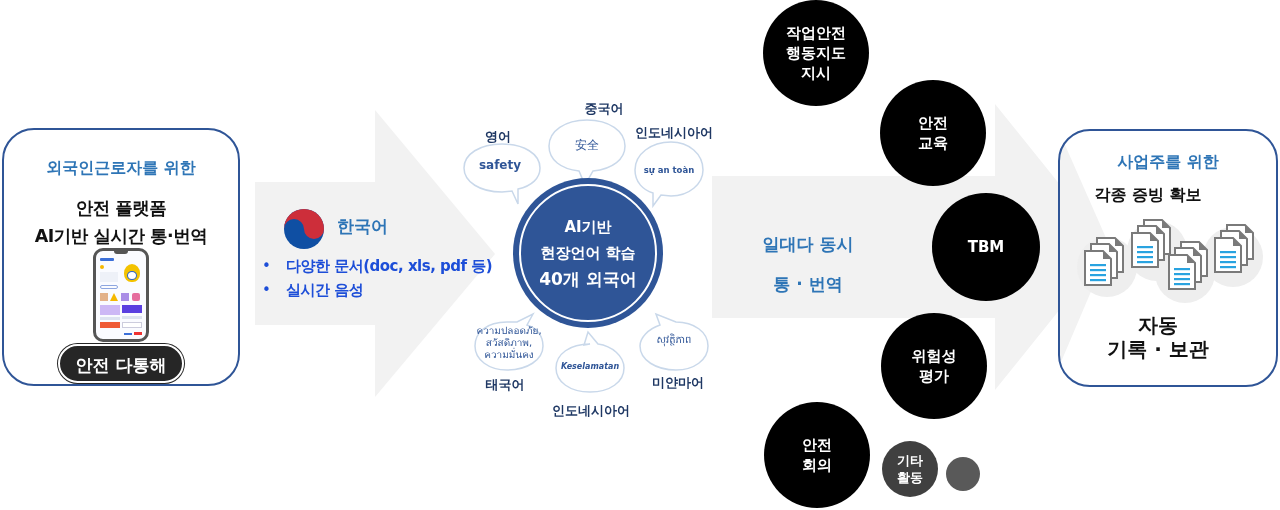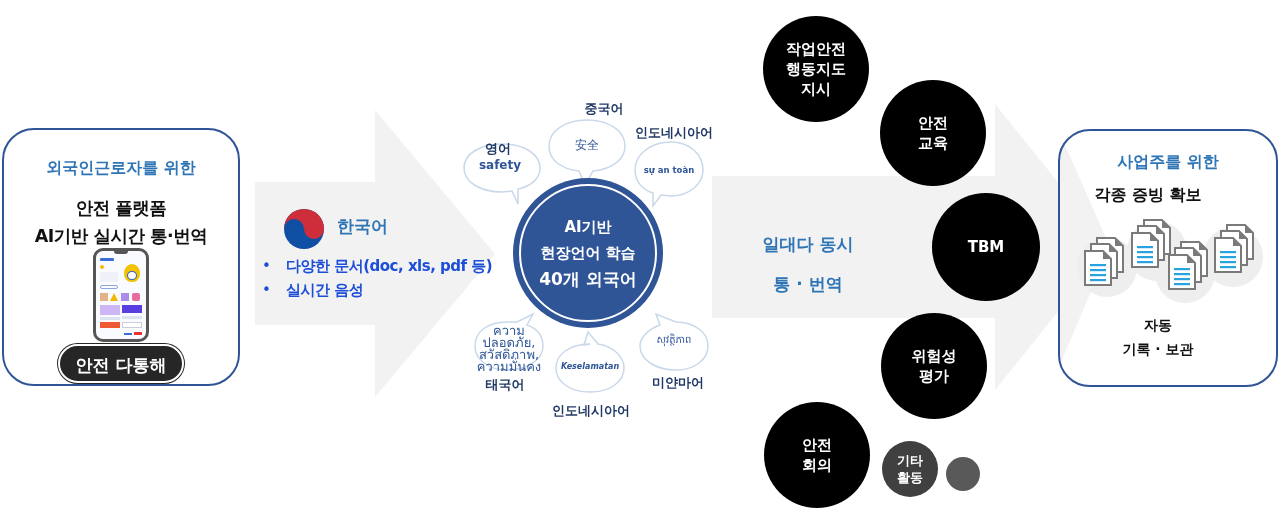--- a/index.html
+++ b/index.html
@@ -82,21 +82,21 @@
     position: absolute; border-radius: 50%; background: #000;
     color: #fff; font-weight: bold; text-align: center;
     display: flex; align-items: center; justify-content: center;
     font-size: 15px; line-height: 20px;
   }
   .gcircle { position: absolute; border-radius: 50%; }
 
   
   .rp-sub { left: 1058px; top: 152px; width: 220px; font-size: 16px; }
   .rp-main { left: 1058px; top: 185px; width: 180px; font-size: 16px; }
-  .rp-bottom { left: 1058px; top: 313px; width: 200px; font-size: 14px; line-height: 24px; }
+  .rp-bottom { left: 1058px; top: 313px; width: 200px; font-size: 20px; line-height: 24px; }
   .docs { position: absolute; left: 1075px; top: 215px; width: 190px; height: 90px; }
 </style>
 </head>
 <body>
 
 <svg class="arrows" viewBox="0 0 1280 510">
   <polygon points="255,182 375,182 375,110 495,254 375,397 375,325 255,325" fill="#f2f2f2"></polygon>
   <polygon points="712,176 995,176 995,104 1110,247 995,390 995,318 712,318" fill="#f2f2f2"></polygon>
 </svg>
 
@@ -136,38 +136,38 @@
 <div class="kr-label">한국어</div>
 <ul class="bullets">
   <li>다양한 문서(doc, xls, pdf 등)</li>
   <li>실시간 음성</li>
 </ul>
 
 <svg class="bubble-svg" style="left:462px;top:140px;" width="80" height="70" viewBox="0 0 80 70">
   <path d="M40,4 C18,4 2,14 2,28 C2,42 18,52 40,52 L50,51 L56,64 L56,49 C70,46 78,38 78,28 C78,14 62,4 40,4 Z" fill="#fff" stroke="#c9d8ea" stroke-width="1.5"></path>
 </svg>
 <div class="bubble-text" style="left:462px;top:158px;width:76px;font-size:12px;">safety</div>
-<div class="lang-label" style="left:470px;top:140px;width:56px;">영어</div>
+<div class="lang-label" style="left:470px;top:128px;width:56px;">영어</div>
 
 <svg class="bubble-svg" style="left:547px;top:117px;" width="80" height="72" viewBox="0 0 80 72">
   <path d="M40,3 C18,3 2,14 2,29 C2,43 14,52 32,54 L38,68 L46,54 C66,52 78,42 78,29 C78,14 62,3 40,3 Z" fill="#fff" stroke="#c9d8ea" stroke-width="1.5"></path>
 </svg>
 <div class="bubble-text" style="left:547px;top:137px;width:80px;font-size:12px;font-weight:normal;">安全</div>
 <div class="lang-label" style="left:574px;top:100px;width:60px;">중국어</div>
 
 <svg class="bubble-svg" style="left:633px;top:138px;" width="72" height="72" viewBox="0 0 72 72">
   <path d="M38,4 C18,4 2,16 2,32 C2,44 10,52 20,55 L20,68 L28,57 L38,58 C56,58 70,46 70,32 C70,16 56,4 38,4 Z" fill="#fff" stroke="#c9d8ea" stroke-width="1.5"></path>
 </svg>
 <div class="bubble-text" style="left:633px;top:165px;width:72px;font-size:8.5px;">sự an toàn</div>
 <div class="lang-label" style="left:628px;top:124px;width:92px;">인도네시아어</div>
 
 <svg class="bubble-svg" style="left:473px;top:312px;" width="72" height="60" viewBox="0 0 72 60">
   <path d="M34,10 C14,10 2,20 2,34 C2,48 16,58 34,58 C54,58 70,48 70,34 C70,24 64,16 54,13 L60,2 L44,10 Z" fill="#fff" stroke="#c9d8ea" stroke-width="1.5"></path>
 </svg>
-<div class="bubble-text" style="left:473px;top:325px;width:72px;font-size:13px;line-height:12px;font-weight:normal;">
+<div class="bubble-text" style="left:473px;top:325px;width:72px;font-size:10px;line-height:12px;font-weight:normal;">
   <div>ความปลอดภัย,</div>
   <div>สวัสดิภาพ,</div>
   <div>ความมั่นคง</div>
 </div>
 <div class="lang-label" style="left:477px;top:376px;width:56px;">태국어</div>
 
 <svg class="bubble-svg" style="left:554px;top:330px;" width="72" height="64" viewBox="0 0 72 64">
   <path d="M36,14 C16,14 2,24 2,38 C2,52 16,62 36,62 C56,62 70,52 70,38 C70,26 58,16 44,14 L34,2 L30,15 Z" fill="#fff" stroke="#c9d8ea" stroke-width="1.5"></path>
 </svg>
 <div class="bubble-text" style="left:554px;top:362px;width:72px;font-size:8px;font-style:italic;">Keselamatan</div>
@@ -185,21 +185,21 @@
     <div class="l2">현장언어 학습</div>
     <div class="l3">40개 외국어</div>
   </div>
 </div>
 
 <div class="mid-text">
   <div>일대다 동시</div>
   <div>통 · 번역</div>
 </div>
 
-<div class="bcircle" style="left:763px;top:16px;width:106px;height:106px;">
+<div class="bcircle" style="left:763px;top:0px;width:106px;height:106px;">
   <div>
     <div>작업안전</div>
     <div>행동지도</div>
     <div>지시</div>
   </div>
 </div>
 <div class="bcircle" style="left:880px;top:80px;width:106px;height:106px;">
   <div>
     <div>안전</div>
     <div>교육</div>

